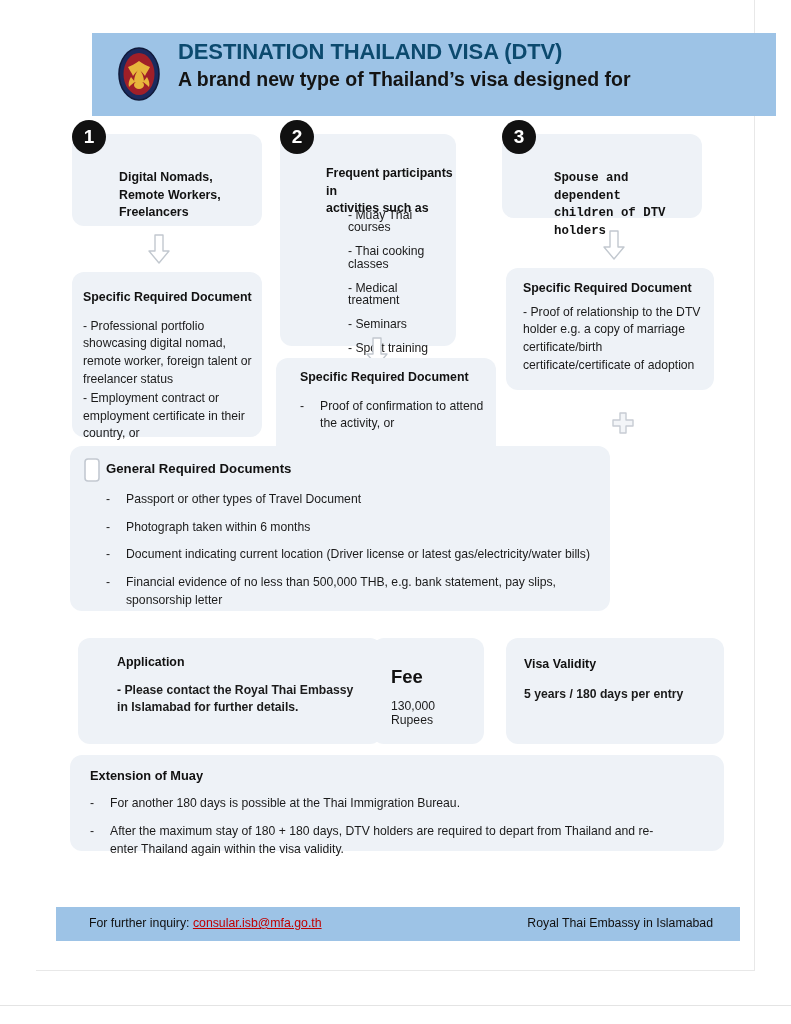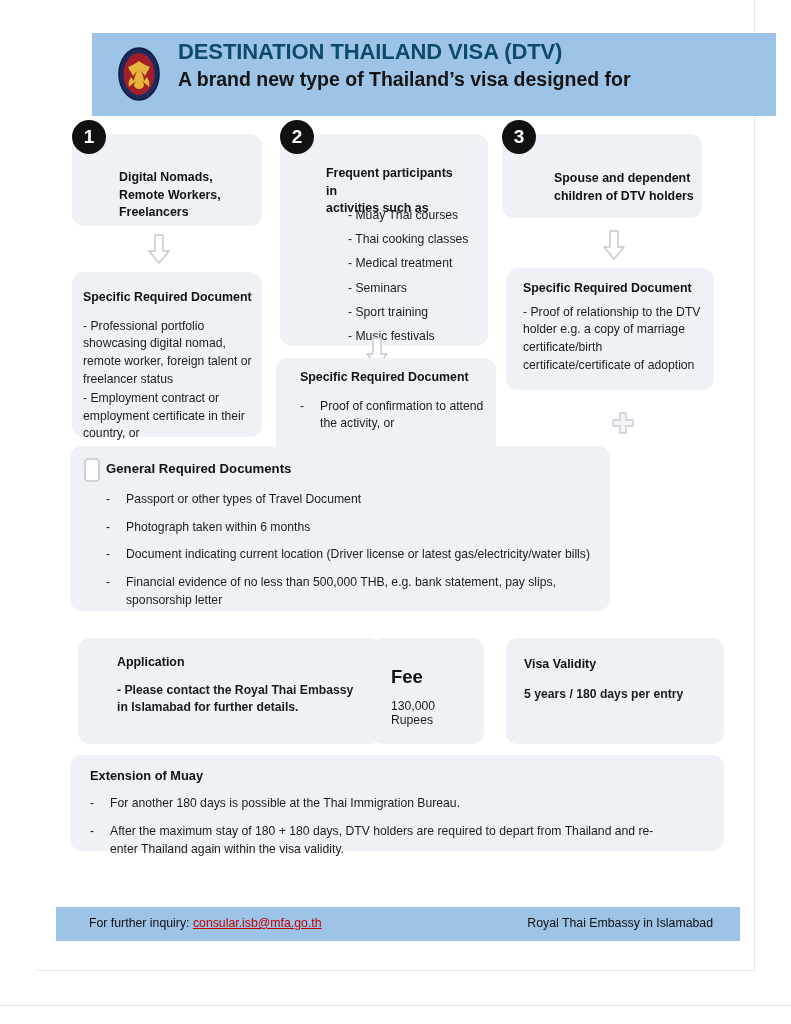--- a/index.html
+++ b/index.html
@@ -245,21 +245,21 @@
   </div>
 
   <div class="plus-sign" style="left:142px; top:450px;">
     <svg width="22" height="22" viewBox="0 0 22 22">
       <path d="M8 1 H14 V8 H21 V14 H14 V21 H8 V14 H1 V8 H8 Z" fill="#f3f5f8" stroke="#c7ccd3" stroke-width="1.4" stroke-linejoin="round"></path>
     </svg>
   </div>
 
   <div class="num-badge" style="left:244px; top:120px;">2</div>
 
-  <div class="card" style="left:244px; top:134px; width:208px; height:212px;">
+  <div class="card" style="left:244px; top:134px; width:176px; height:212px;">
     <div class="card-title" style="position:absolute; left:46px; top:31px; width:140px;">
       <div>Frequent participants in</div>
       <div>activities such as</div>
     </div>
     <div style="position:absolute; left:46px; top:75px; right:8px;">
       <div class="subitem" style="margin-top:0;">- Muay Thai courses</div>
       <div class="subitem">- Thai cooking classes</div>
       <div class="subitem">- Medical treatment</div>
       <div class="subitem">- Seminars</div>
       <div class="subitem">- Sport training</div>
@@ -283,21 +283,21 @@
       <div class="dashrow" style="margin-top:11px;">
         <span class="dash">-</span>
         <span class="body">Letter of appointment from hospital/medical center</span>
       </div>
     </div>
   </div>
 
   <div class="num-badge" style="left:466px; top:120px;">3</div>
 
   <div class="card" style="left:466px; top:134px; width:200px; height:84px;">
-    <div class="card-title" style="position:absolute; left:52px; top:36px; width:148px;">
+    <div class="card-title" style="position:absolute; left:52px; top:36px; width:148px;font-family:Liberation Mono, monospace;">
       <div>Spouse and dependent</div>
       <div>children of DTV holders</div>
     </div>
   </div>
 
   <div class="arrow-down" style="left:567px; top:230px;">
     <svg width="22" height="30" viewBox="0 0 22 30">
       <path d="M7 1 H15 V17 H21 L11 29 L1 17 H7 Z" fill="#ffffff" stroke="#c2c8cf" stroke-width="1.4" stroke-linejoin="round"></path>
     </svg>
   </div>

